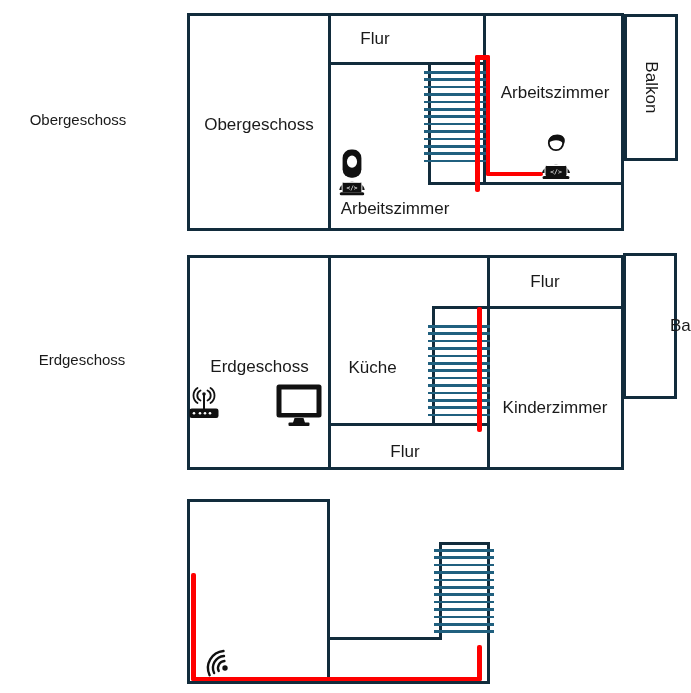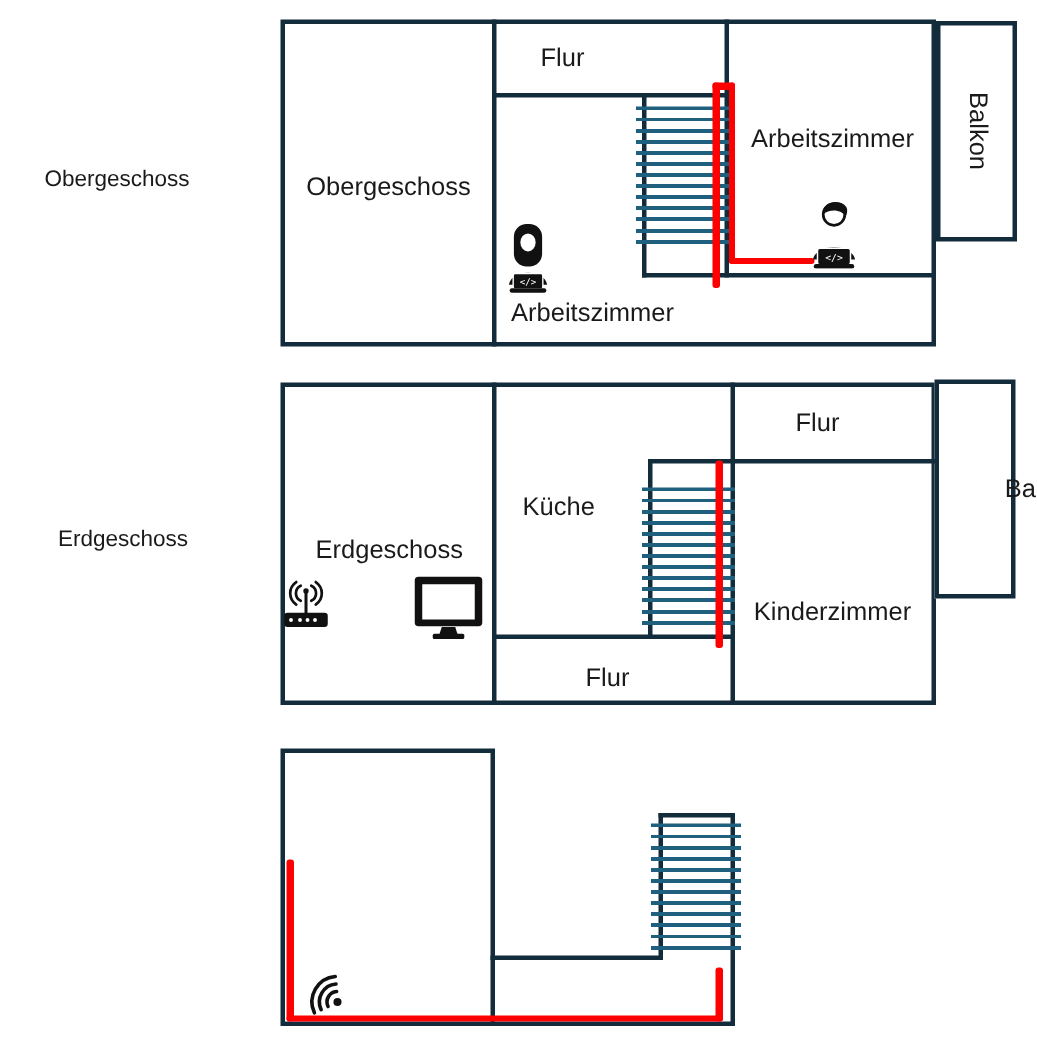--- a/index.html
+++ b/index.html
@@ -98,21 +98,21 @@
     <div class="wall" style="left:487px;top:255px;width:3px;height:215px;"></div>
     <div class="wall" style="left:432px;top:306px;width:192px;height:3px;"></div>
     <div class="wall" style="left:328px;top:423px;width:162px;height:3px;"></div>
     <div class="wall" style="left:432px;top:306px;width:3px;height:120px;"></div>
 
     <div class="stairs" style="left:428px;top:325px;width:62px;height:94px;"></div>
 
     <div class="cable" style="left:477px;top:307px;width:5px;height:125px;"></div>
 
     <div class="label" style="left:192px;top:358px;width:135px;height:18px;">Erdgeschoss</div>
-    <div class="label" style="left:325px;top:329px;width:95px;height:18px;">Küche</div>
+    <div class="label" style="left:325px;top:359px;width:95px;height:18px;">Küche</div>
     <div class="label" style="left:490px;top:273px;width:110px;height:18px;">Flur</div>
     <div class="label" style="left:658px;top:253px;width:54px;height:146px;">Bad</div>
     <div class="label" style="left:490px;top:399px;width:130px;height:18px;">Kinderzimmer</div>
     <div class="label" style="left:355px;top:443px;width:100px;height:18px;">Flur</div>
 
     <div class="icon" style="left:189px;top:385px;">
       <svg width="30" height="34" viewBox="0 0 30 34" fill="#111" stroke="none">
         <line x1="15" y1="10" x2="15" y2="25" stroke="#111" stroke-width="2"></line>
         <circle cx="15" cy="9" r="1.8"></circle>
         <path d="M11.5 15.5 A5.5 5.5 0 0 1 11.5 5.5" fill="none" stroke="#111" stroke-width="1.8" stroke-linecap="round"></path>

